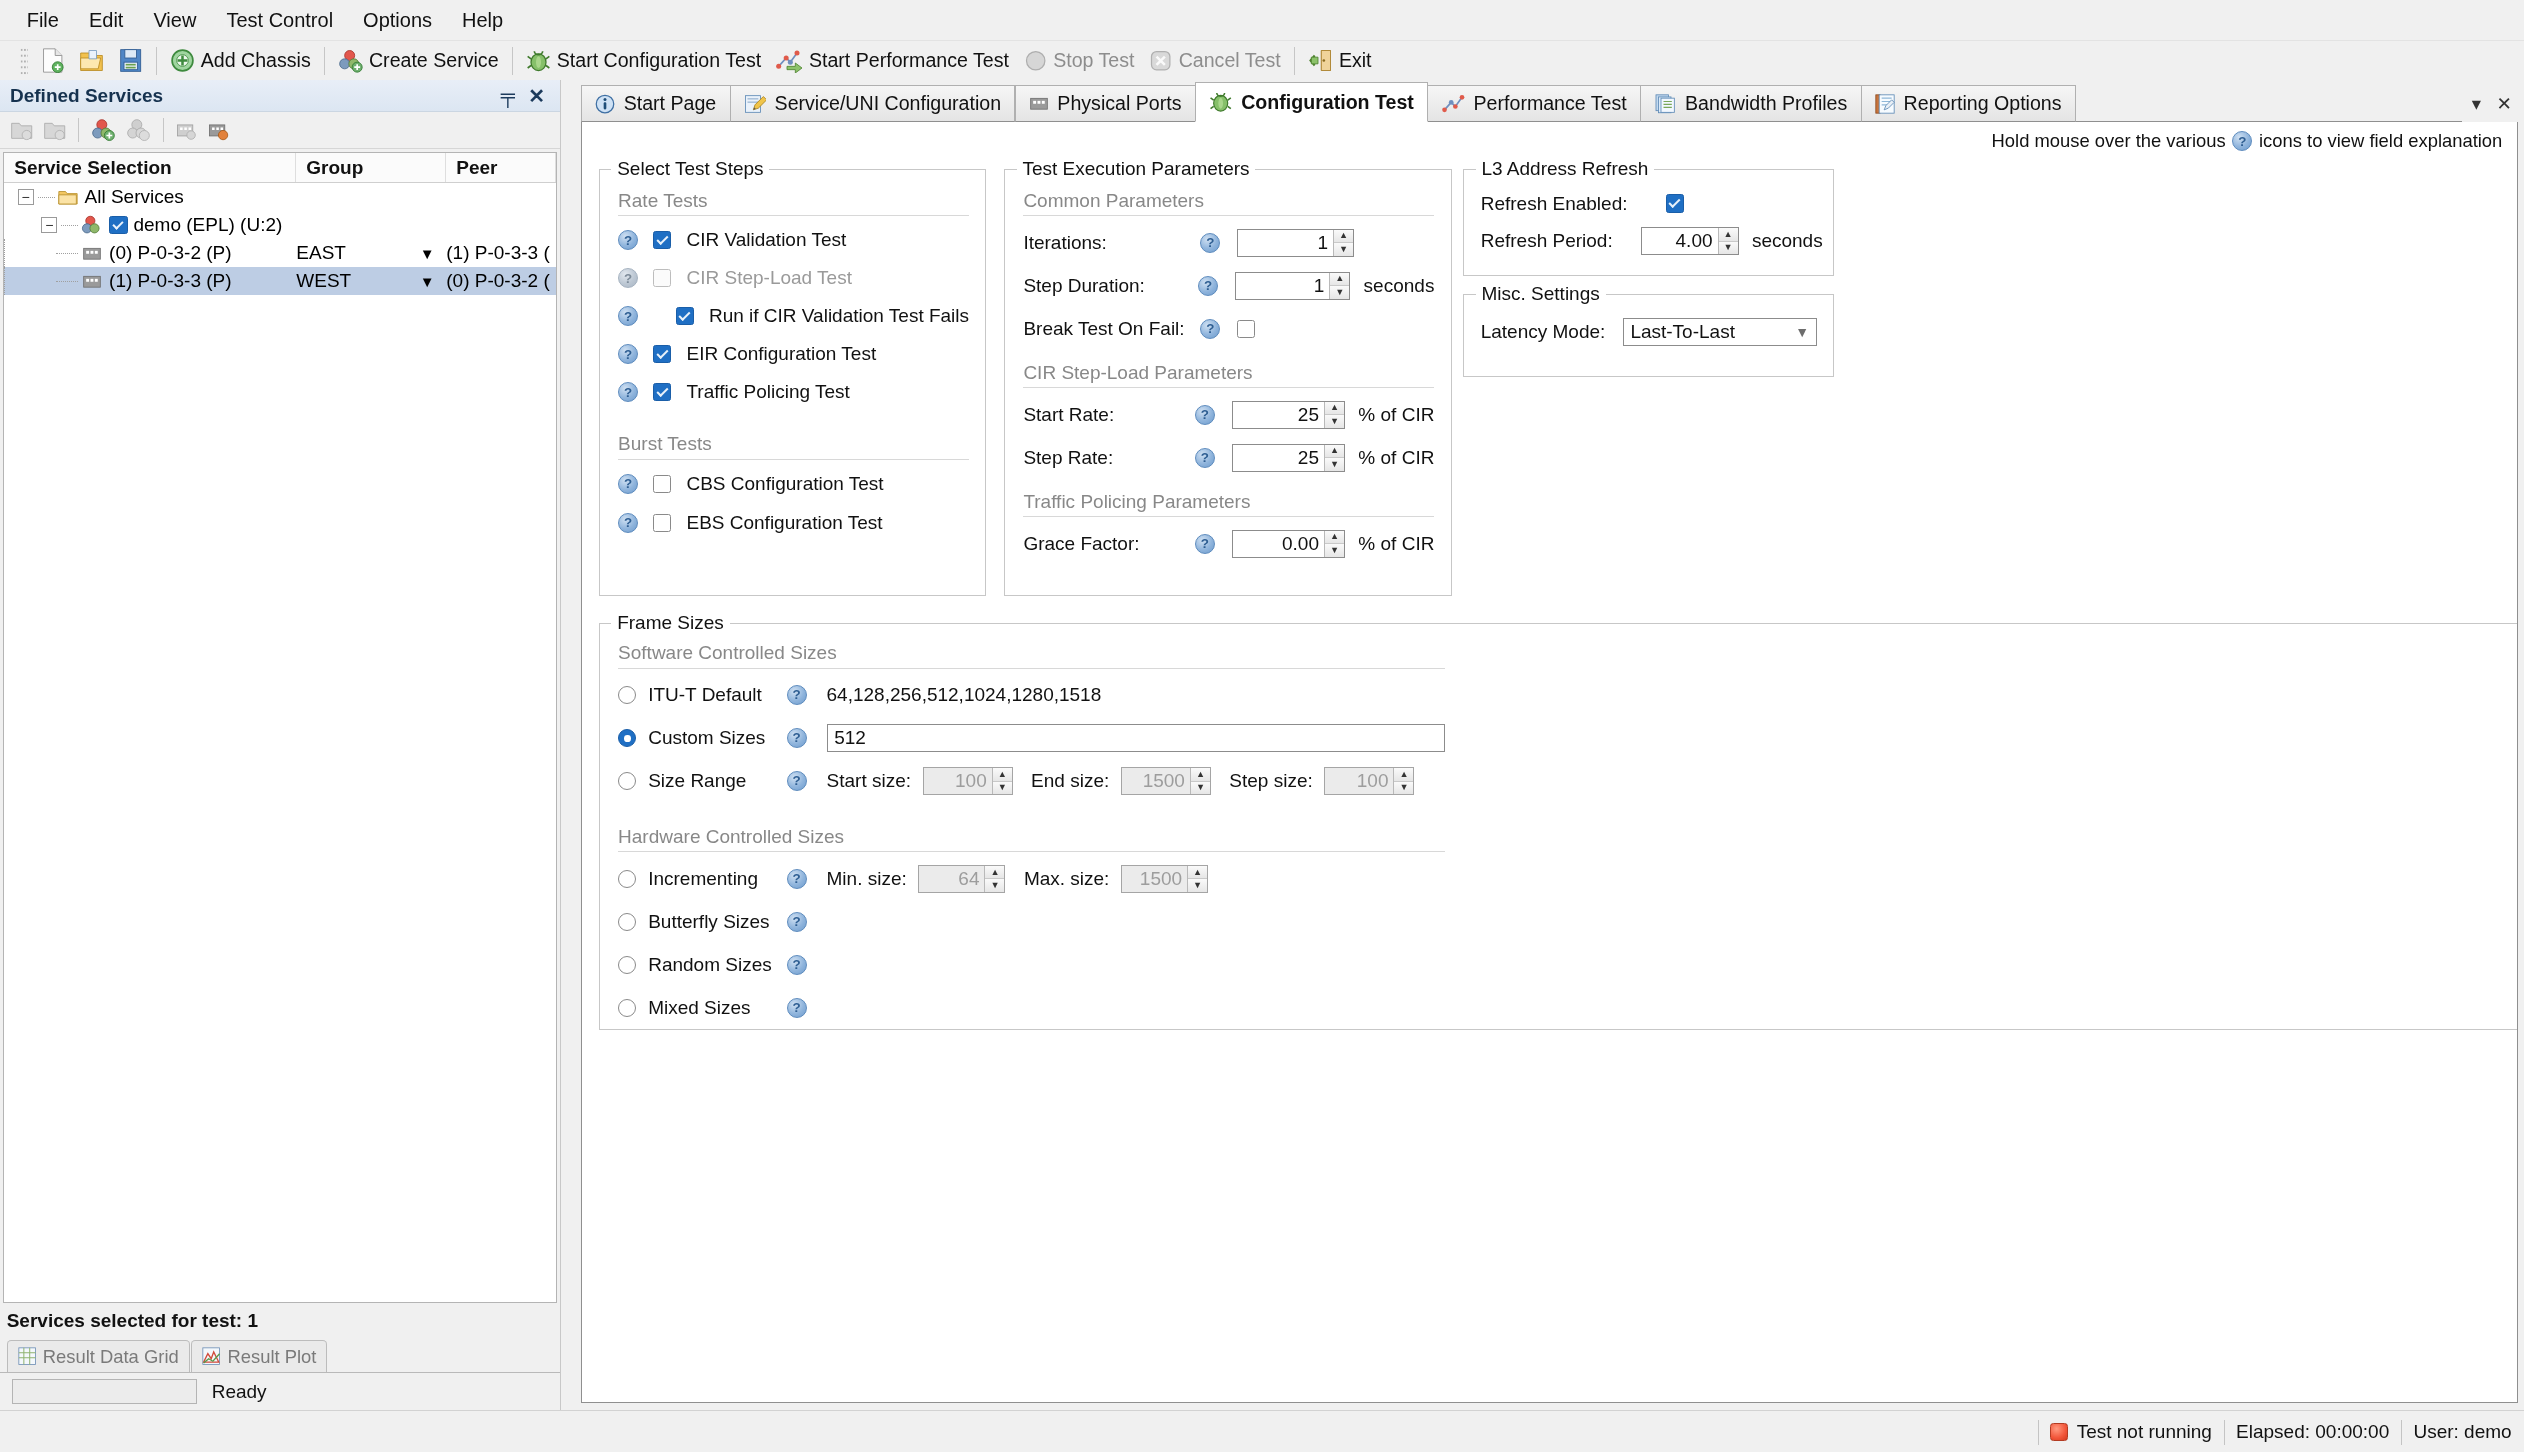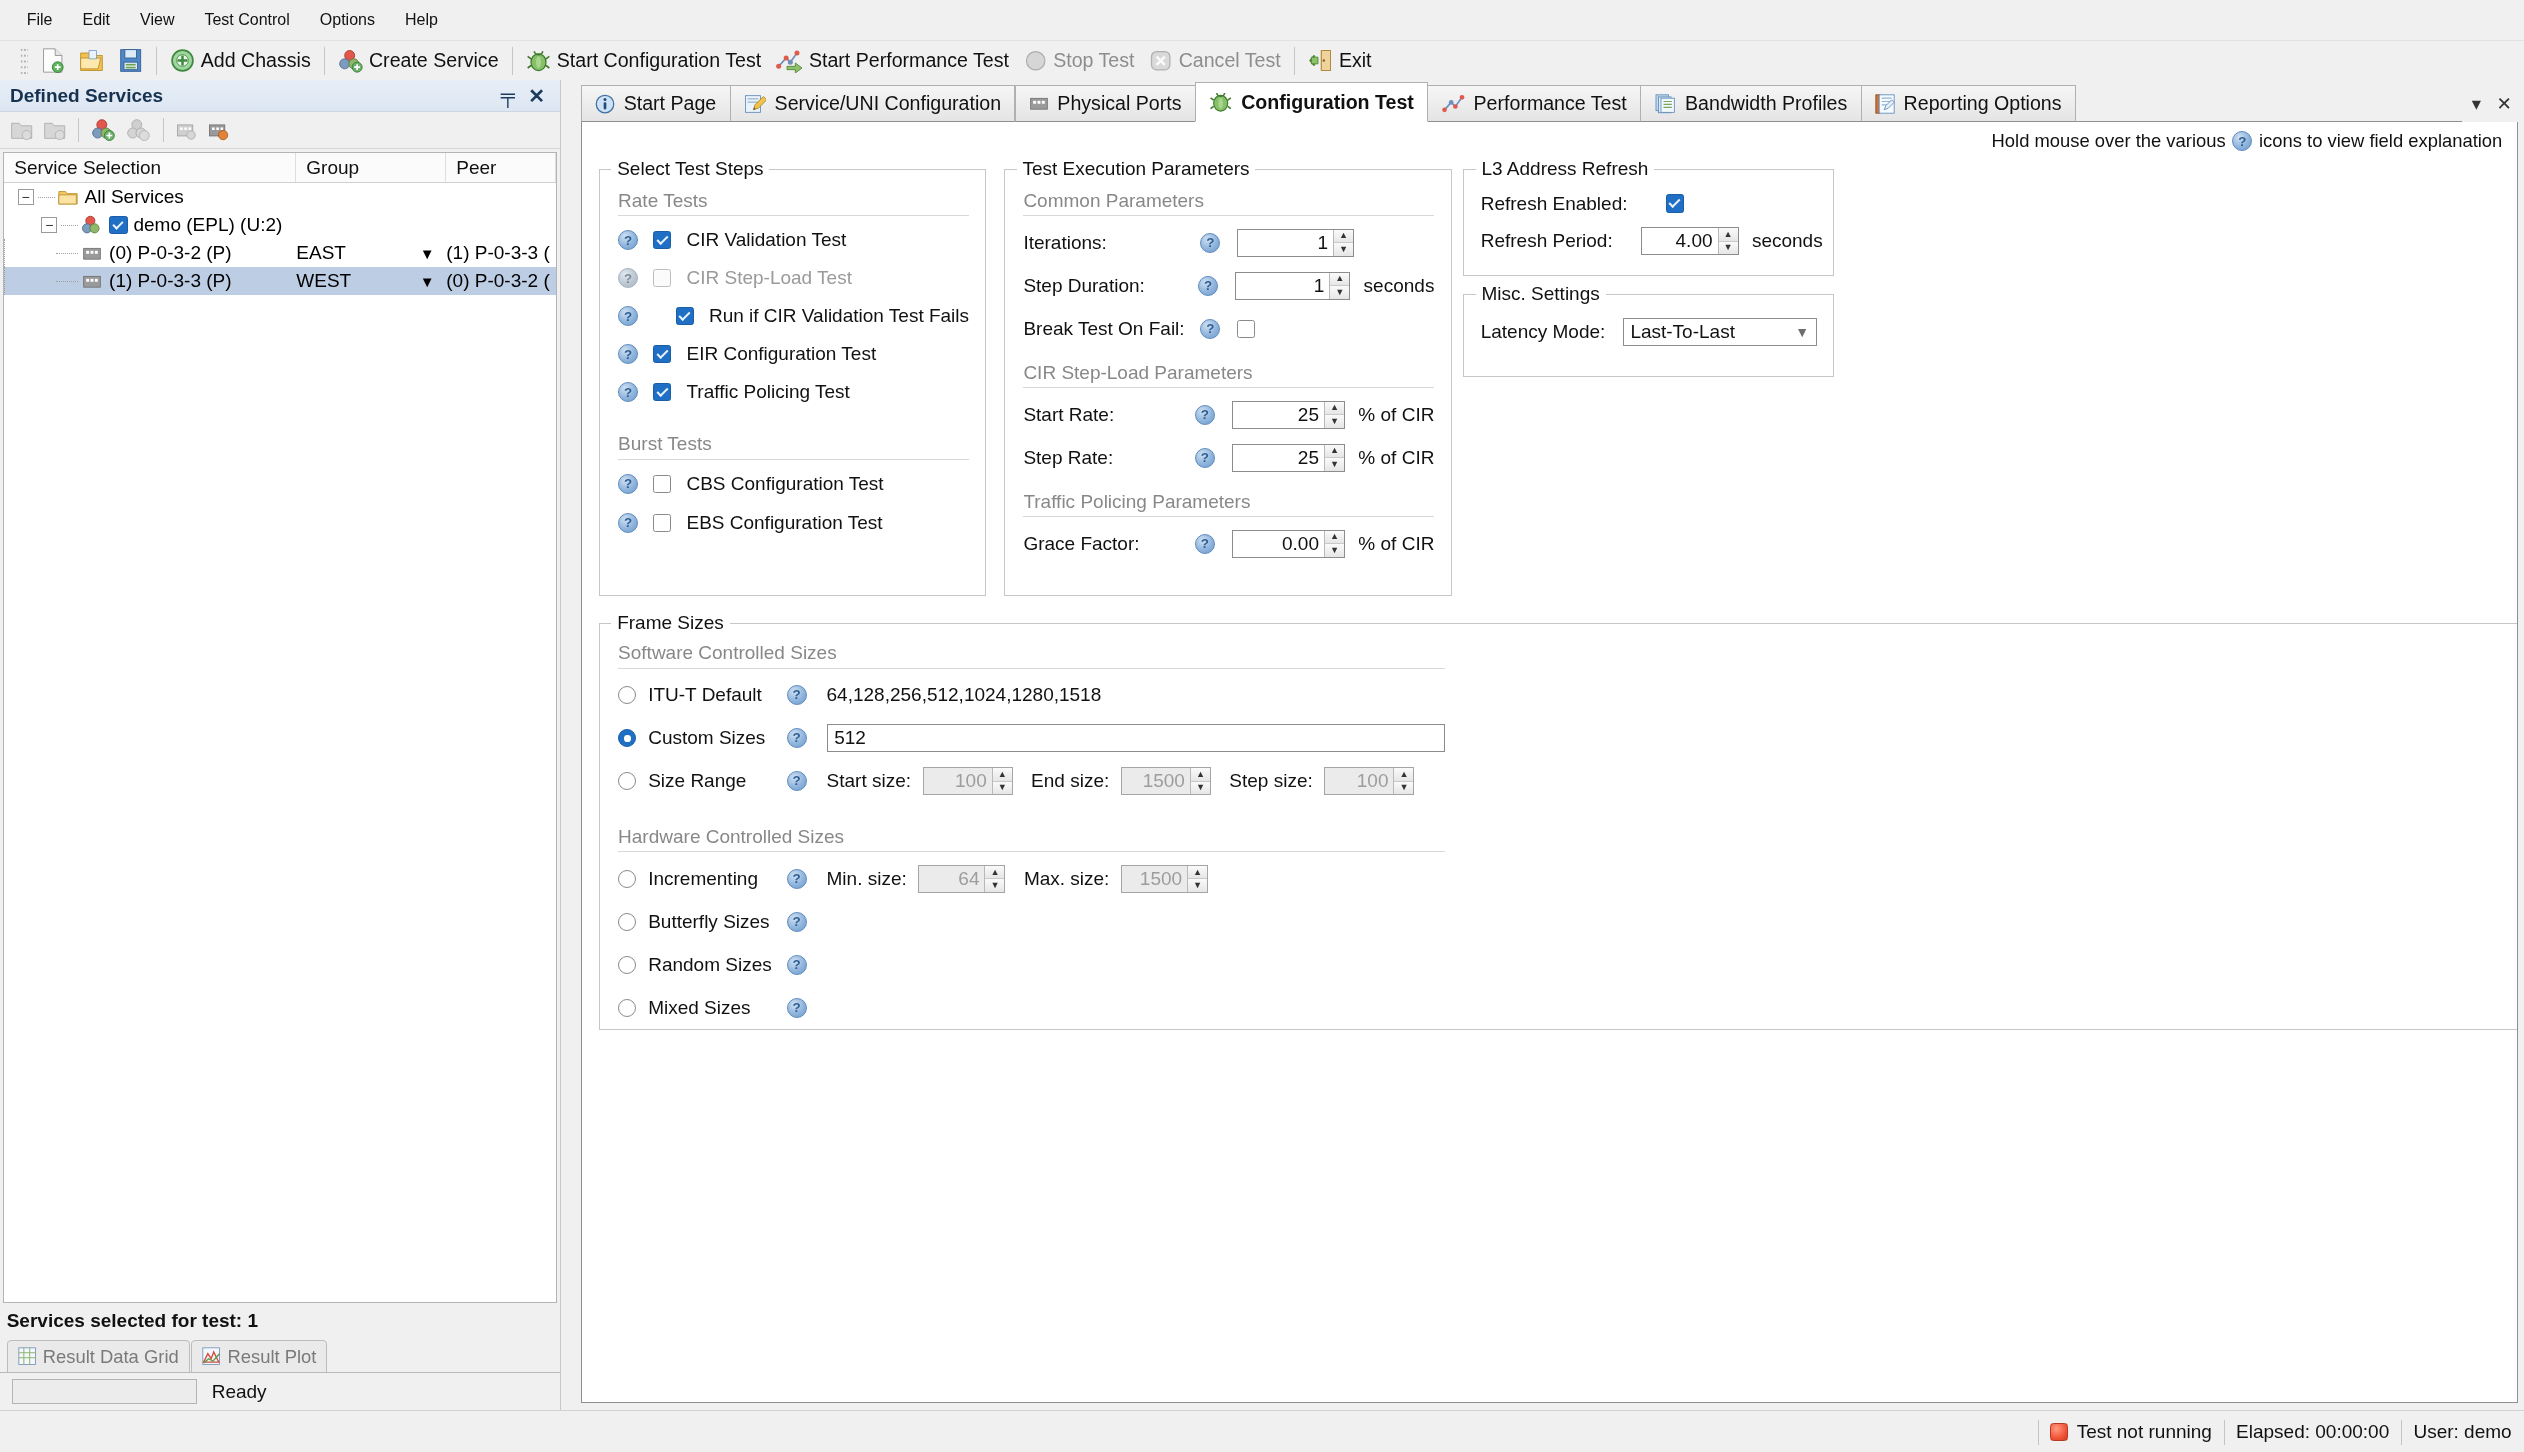--- a/index.html
+++ b/index.html
@@ -17,21 +17,21 @@
   
   #menubar {
     height: 40px;
     background: #f0f0f0;
     display: flex;
     align-items: center;
     padding-left: 11.7px;
   }
   .menu-item {
     padding: 5px 15px;
-    font-size: 16px;
+    font-size: 20px;
     color: #111;
     white-space: nowrap;
     cursor: default;
   }
 
   
   #toolbar {
     height: 40px;
     background: #f0f0f0;
     border-top: 0.8px solid #e3e3e3;
@@ -109,20 +109,21 @@
     display: flex; flex-direction: column;
     overflow: hidden;
   }
   #tree-header {
     display: flex;
     height: 30px;
     background: #fbfbfb;
     border-bottom: 0.8px solid #cfcfcf;
     font-size: 19px;
     color: #111;
+    font-weight: bold;
   }
   .th-cell {
     display:flex; align-items:center;
     padding-left: 10px;
     border-right: 0.8px solid #dedede;
     cursor: default;
   }
   .th-cell.c1 { width: 292px; }
   .th-cell.c2 { width: 150px; }
   .th-cell.c3 { flex: 1; }

